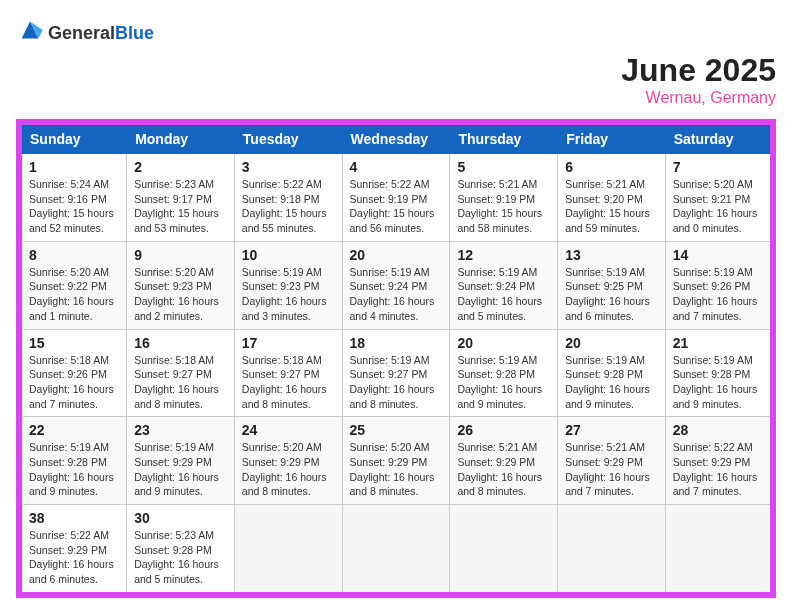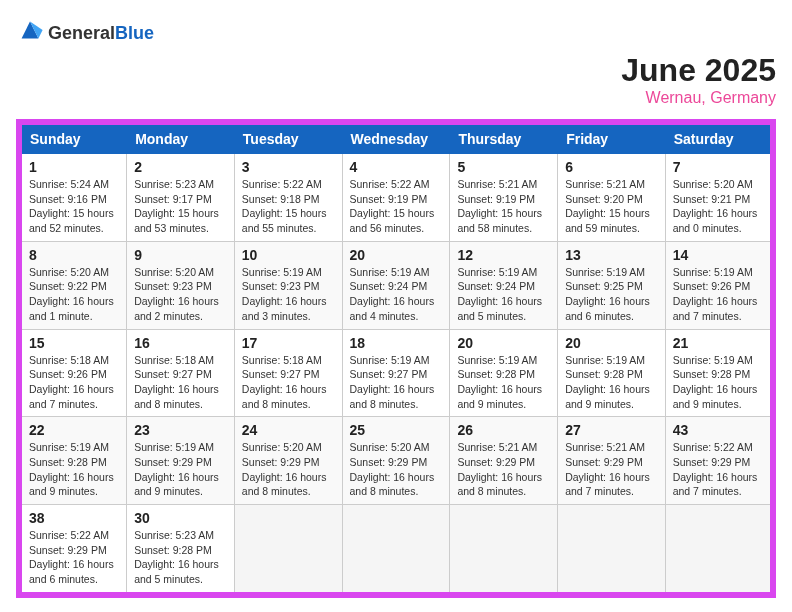--- a/index.html
+++ b/index.html
@@ -227,21 +227,21 @@
       </td>
       <td>
         <span class="day-number">26</span>
         <div class="day-info">Sunrise: 5:21 AM<br>Sunset: 9:29 PM<br>Daylight: 16 hours and 8 minutes.</div>
       </td>
       <td>
         <span class="day-number">27</span>
         <div class="day-info">Sunrise: 5:21 AM<br>Sunset: 9:29 PM<br>Daylight: 16 hours and 7 minutes.</div>
       </td>
       <td>
-        <span class="day-number">43</span>
+        <span class="day-number">28</span>
         <div class="day-info">Sunrise: 5:22 AM<br>Sunset: 9:29 PM<br>Daylight: 16 hours and 7 minutes.</div>
       </td>
     </tr>
 
     <tr class="week-row">
       <td>
         <span class="day-number">38</span>
         <div class="day-info">Sunrise: 5:22 AM<br>Sunset: 9:29 PM<br>Daylight: 16 hours and 6 minutes.</div>
       </td>
       <td>

